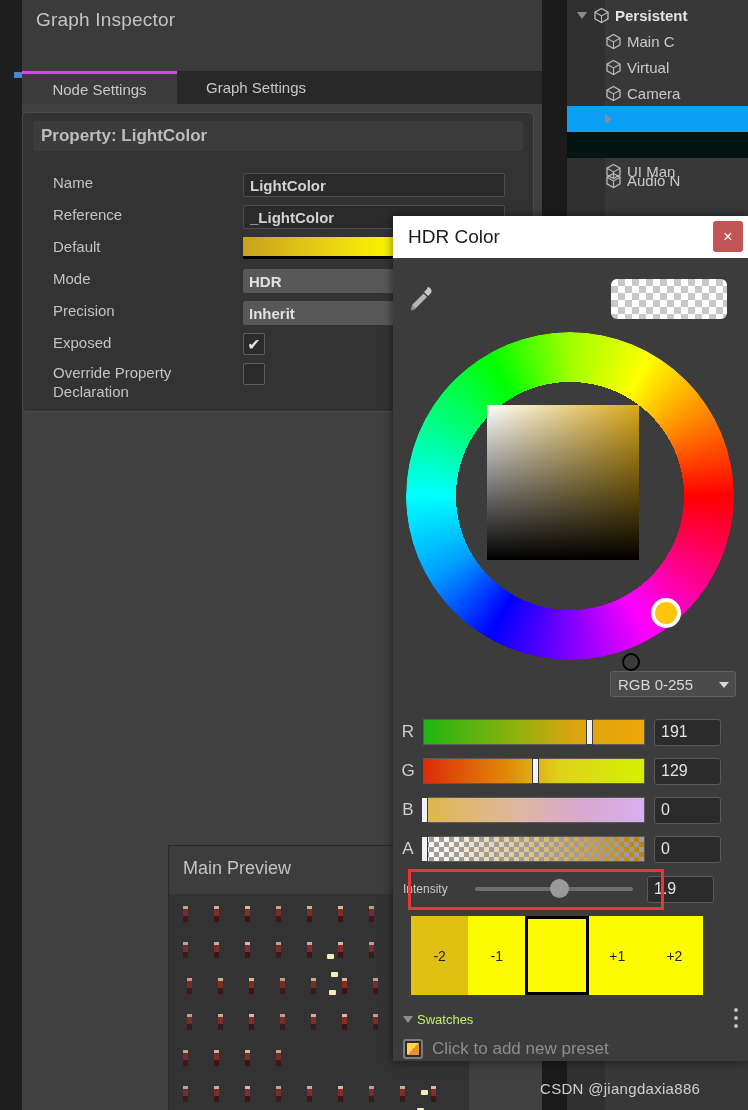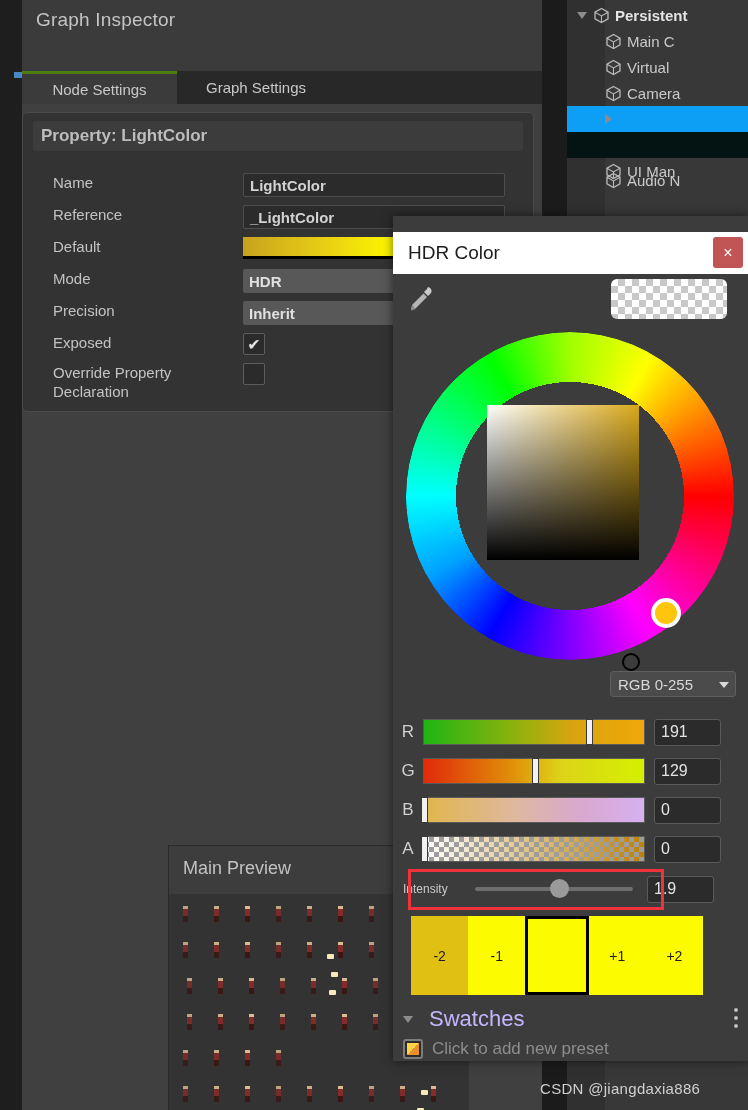--- a/index.html
+++ b/index.html
@@ -36,21 +36,21 @@
   }
   .tabbar {
     position: absolute; left: 0; top: 71px; width: 520px; height: 33px;
     background: #282828;
   }
   .tab {
     position: absolute; top: 0; height: 33px;
     display: flex; align-items: center; justify-content: center;
     font-size: 15px; color: #c8c8c8; padding: 0 16px; cursor: pointer;
   }
-  .tab.active { background: #3b3b3b; border-top: 3px solid #4d7c0f; }
+  .tab.active { background: #3b3b3b; border-top: 3px solid #d946ef; }
   .tab-0 { left: 0; width: 155px; }
   .tab-1 { left: 155px; width: 158px; }
 
   
   .prop-box {
     position: absolute; left: 0; top: 112px; width: 512px; height: 300px;
     border: 1px solid #4b4b4b; border-radius: 5px; background: #333333;
   }
   .prop-title {
     position: absolute; left: 10px; top: 8px; width: 490px; height: 30px;
@@ -144,21 +144,21 @@
     font-size: 14px; color: #b9b9b9; line-height: 25px;
     background: #3a3a3a;
   }
 
   
   .dialog {
     position: absolute; left: 393px; top: 216px; width: 355px; height: 845px;
     background: #3c3c3c; box-shadow: 0 0 10px rgba(0,0,0,.55);
   }
   .dialog-titlebar {
-    position: absolute; left: 0; top: 16px; width: 355px; height: 42px;
+    position: absolute; left: 0; top: 0; width: 355px; height: 42px;
     background: #ffffff;
   }
   .dialog-title {
     position: absolute; left: 15px; top: 10px;
     font-size: 19px; color: #1c1c1c;
   }
   .dialog-close {
     position: absolute; right: 5px; top: 5px; width: 30px; height: 31px;
     background: #c15454; border-radius: 3px;
     display: flex; align-items: center; justify-content: center;
@@ -254,21 +254,21 @@
   }
 
   .exposure-row { position: absolute; left: 18px; top: 700px; width: 292px; height: 79px; display: flex; }
   .exp-sw {
     flex: 1; display: flex; align-items: center; justify-content: center;
     font-size: 14px; color: #1d1d1d; cursor: pointer;
   }
   .exp-sw.current { border: 3px solid #000; }
 
   .swatches-head { position: absolute; left: 10px; top: 790px; width: 335px; height: 26px; display: flex; align-items: center; }
-  .swatches-label { margin-left: 16px; font-size: 22px; color: #c4b5fd; }
+  .swatches-label { margin-left: 4px; font-size: 13px; color: #bef264; }
   .kebab { position: absolute; right: 10px; top: 792px; width: 4px; cursor: pointer; }
   .kebab i { display: block; width: 4px; height: 4px; background: #bdbdbd; border-radius: 50%; margin-bottom: 4px; }
   .preset-row { position: absolute; left: 10px; top: 820px; width: 335px; height: 26px; display: flex; align-items: center; }
   .preset-icon {
     width: 20px; height: 20px; background: #2b2b2b;
     border: 2px solid #7d7d7d; border-radius: 3px; position: relative;
   }
   .preset-icon::after {
     content: ""; position: absolute; left: 2px; top: 2px; right: 2px; bottom: 2px;
     background: linear-gradient(135deg,#ffd24a 50%, #e8912b 50%);

